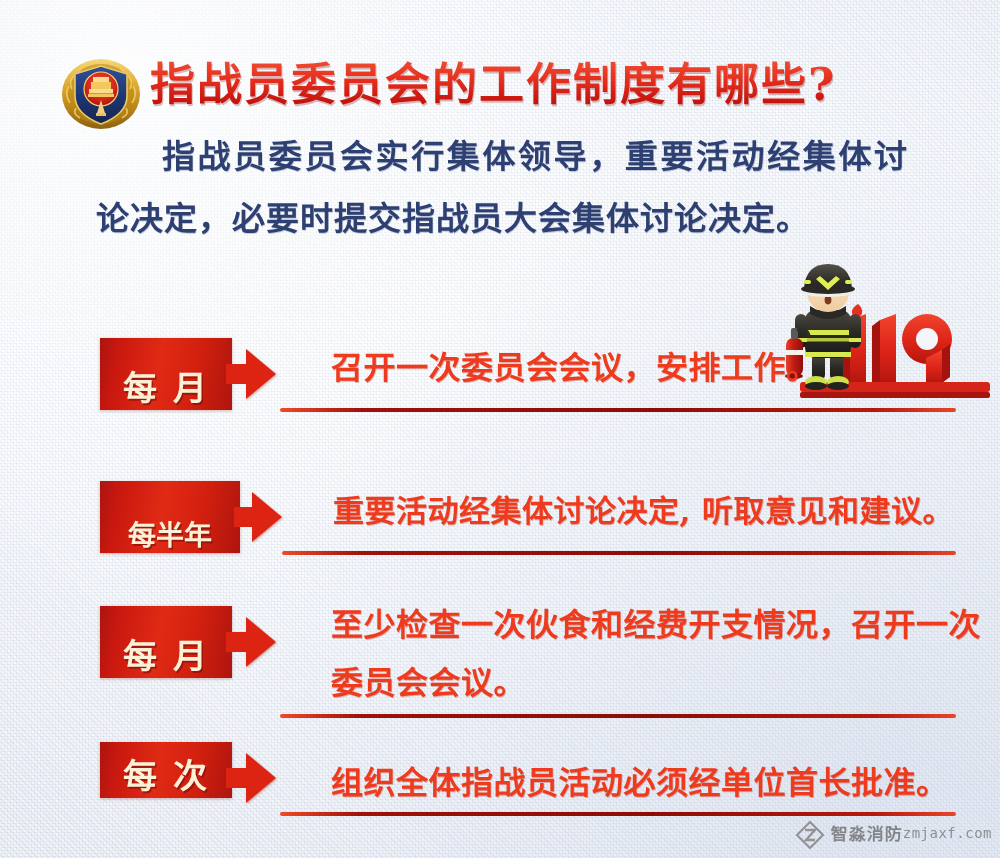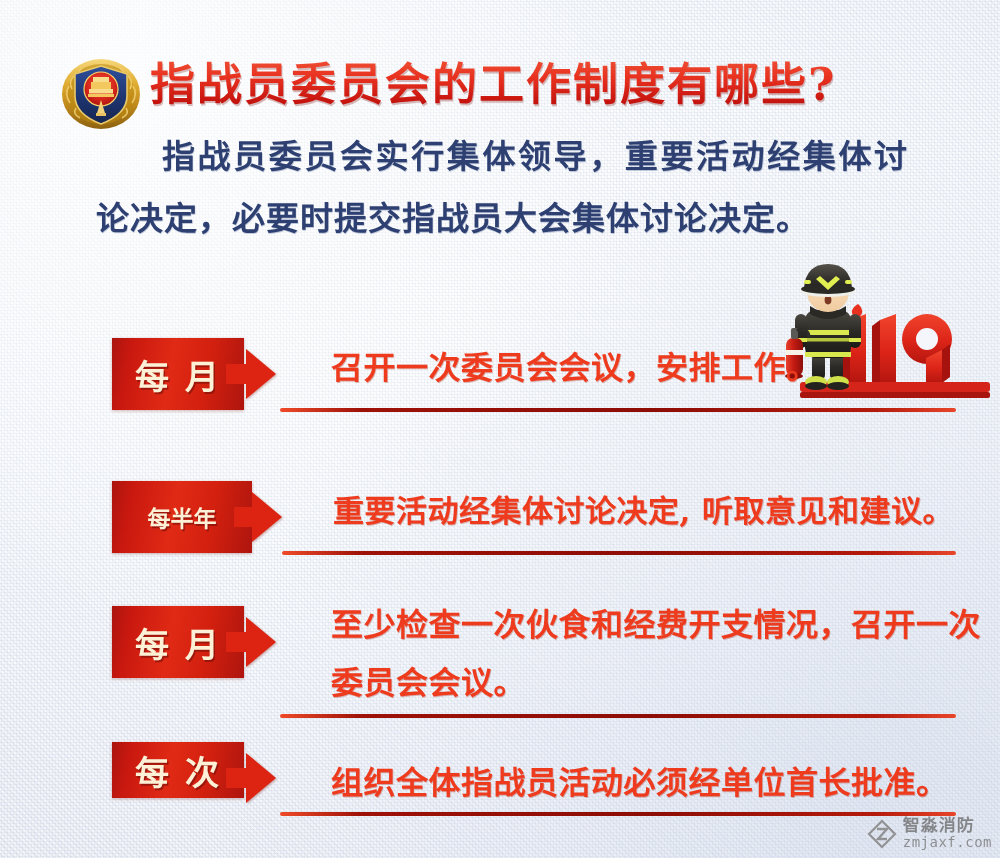--- a/index.html
+++ b/index.html
@@ -62,32 +62,32 @@
     text-indent:66px;text-align:justify;text-align-last:left;
     text-shadow:.6px .6px 0 rgba(90,110,155,.35);
   }
 
   
   #mascot{position:absolute;left:782px;top:258px;width:215px;height:152px;}
 
   
   .row{position:absolute;left:96px;width:860px;}
   .tagbox{
-    position:absolute;left:16px;
-    display:flex;align-items:center;justify-content:center;
+    position:absolute;left:4px;
+    display:flex;align-items:flex-end;justify-content:center;
     background:linear-gradient(100deg,#ab150f 0%,#c9180f 14%,#e02a15 44%,#d3200f 70%,#ae150e 100%);
     box-shadow:0 1px 3px rgba(120,20,12,.30);
     color:#fdf3dd;
   }
   .tagbox .tagtext{
     font-size:34px;font-weight:bold;letter-spacing:2px;white-space:nowrap;
     font-family:"DejaVu Serif","Liberation Serif",serif;
     color:#fcf1d7;text-shadow:1.5px 1.5px 0 rgba(110,12,8,.55);
   }
-  .tagbox.wide .tagtext{letter-spacing:0px;font-size:23px;}
+  .tagbox.wide .tagtext{letter-spacing:0px;font-size:28px;}
   .arrow{
     position:absolute;width:0;height:0;
     border-top:25px solid transparent;
     border-bottom:25px solid transparent;
     border-left:30px solid #dd2412;
     filter:drop-shadow(1px 1px 1px rgba(120,20,12,.35));
   }
   .arrowstem{
     position:absolute;height:20px;background:#dd2412;
   }
@@ -105,21 +105,21 @@
     background:linear-gradient(90deg,#ef4a28 0%,#9d1108 12%,#8d0d06 55%,#b41a0c 88%,#e8452a 100%);
     border-radius:2px;
   }
 
   
   #watermark{
     position:absolute;right:8px;bottom:8px;
     display:flex;align-items:center;gap:6px;opacity:.55;
   }
   #wm-logo{width:30px;height:30px;}
-  #wm-texts{display:flex;flex-direction:column;line-height:1.05;}
+  #wm-texts{display:flex;flex-direction:row;line-height:1.05;}
   #wm-cn{font-size:17px;font-weight:bold;color:#3c3a36;letter-spacing:1px;}
   #wm-en{font-size:14px;color:#4a4844;letter-spacing:.5px;
          font-family:"DejaVu Sans Mono","Liberation Mono",monospace;}
 </style>
 </head>
 <body>
 
 <div id="poster">
 
   <div id="header" class="layer">

